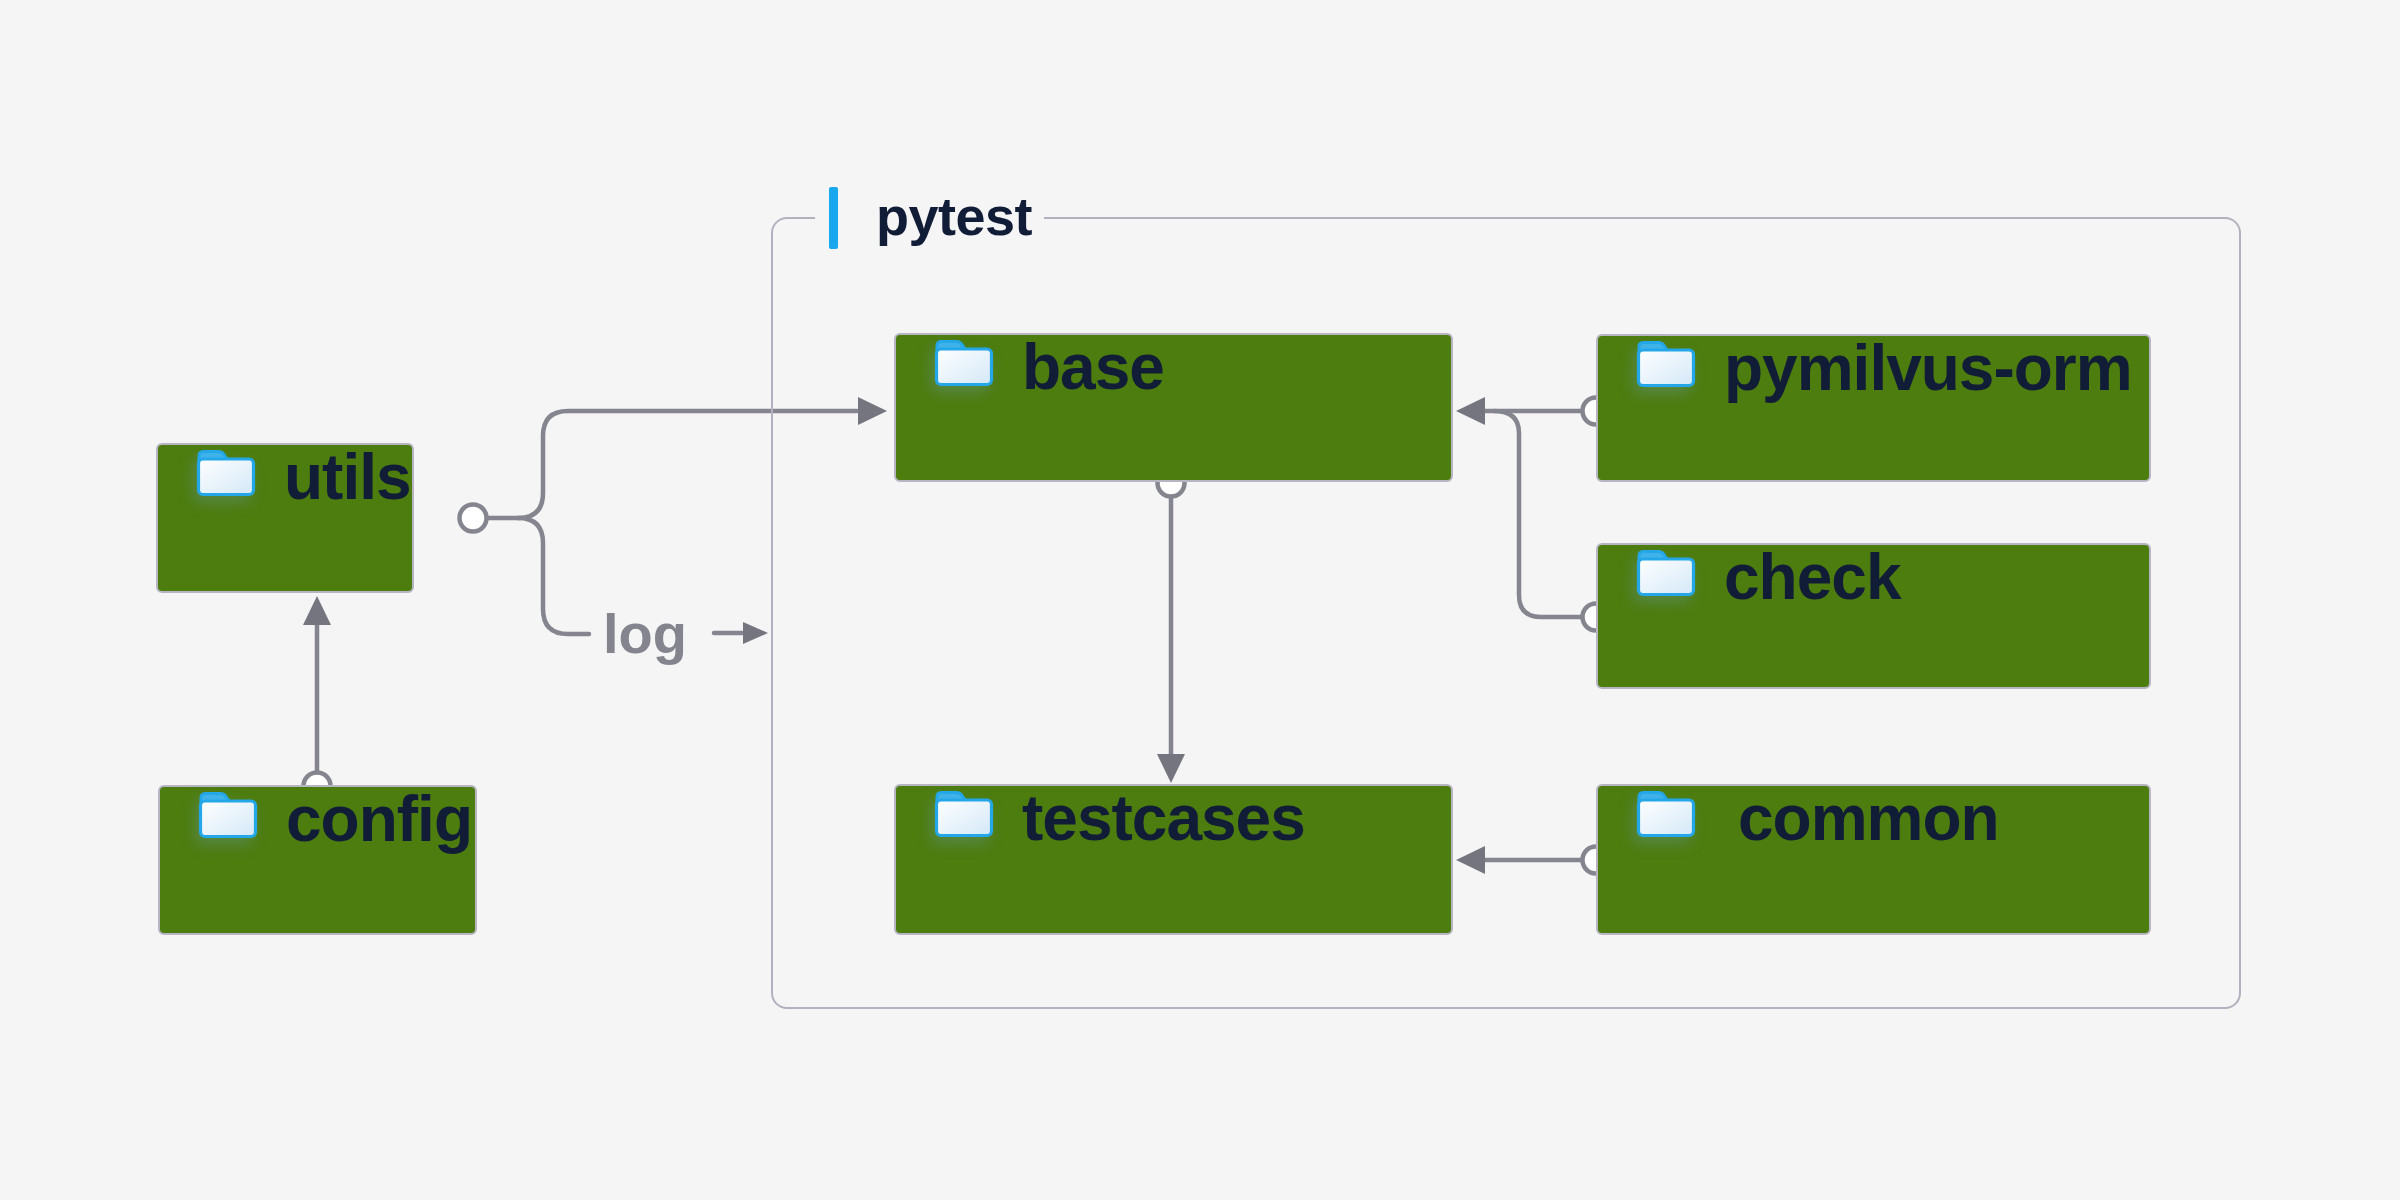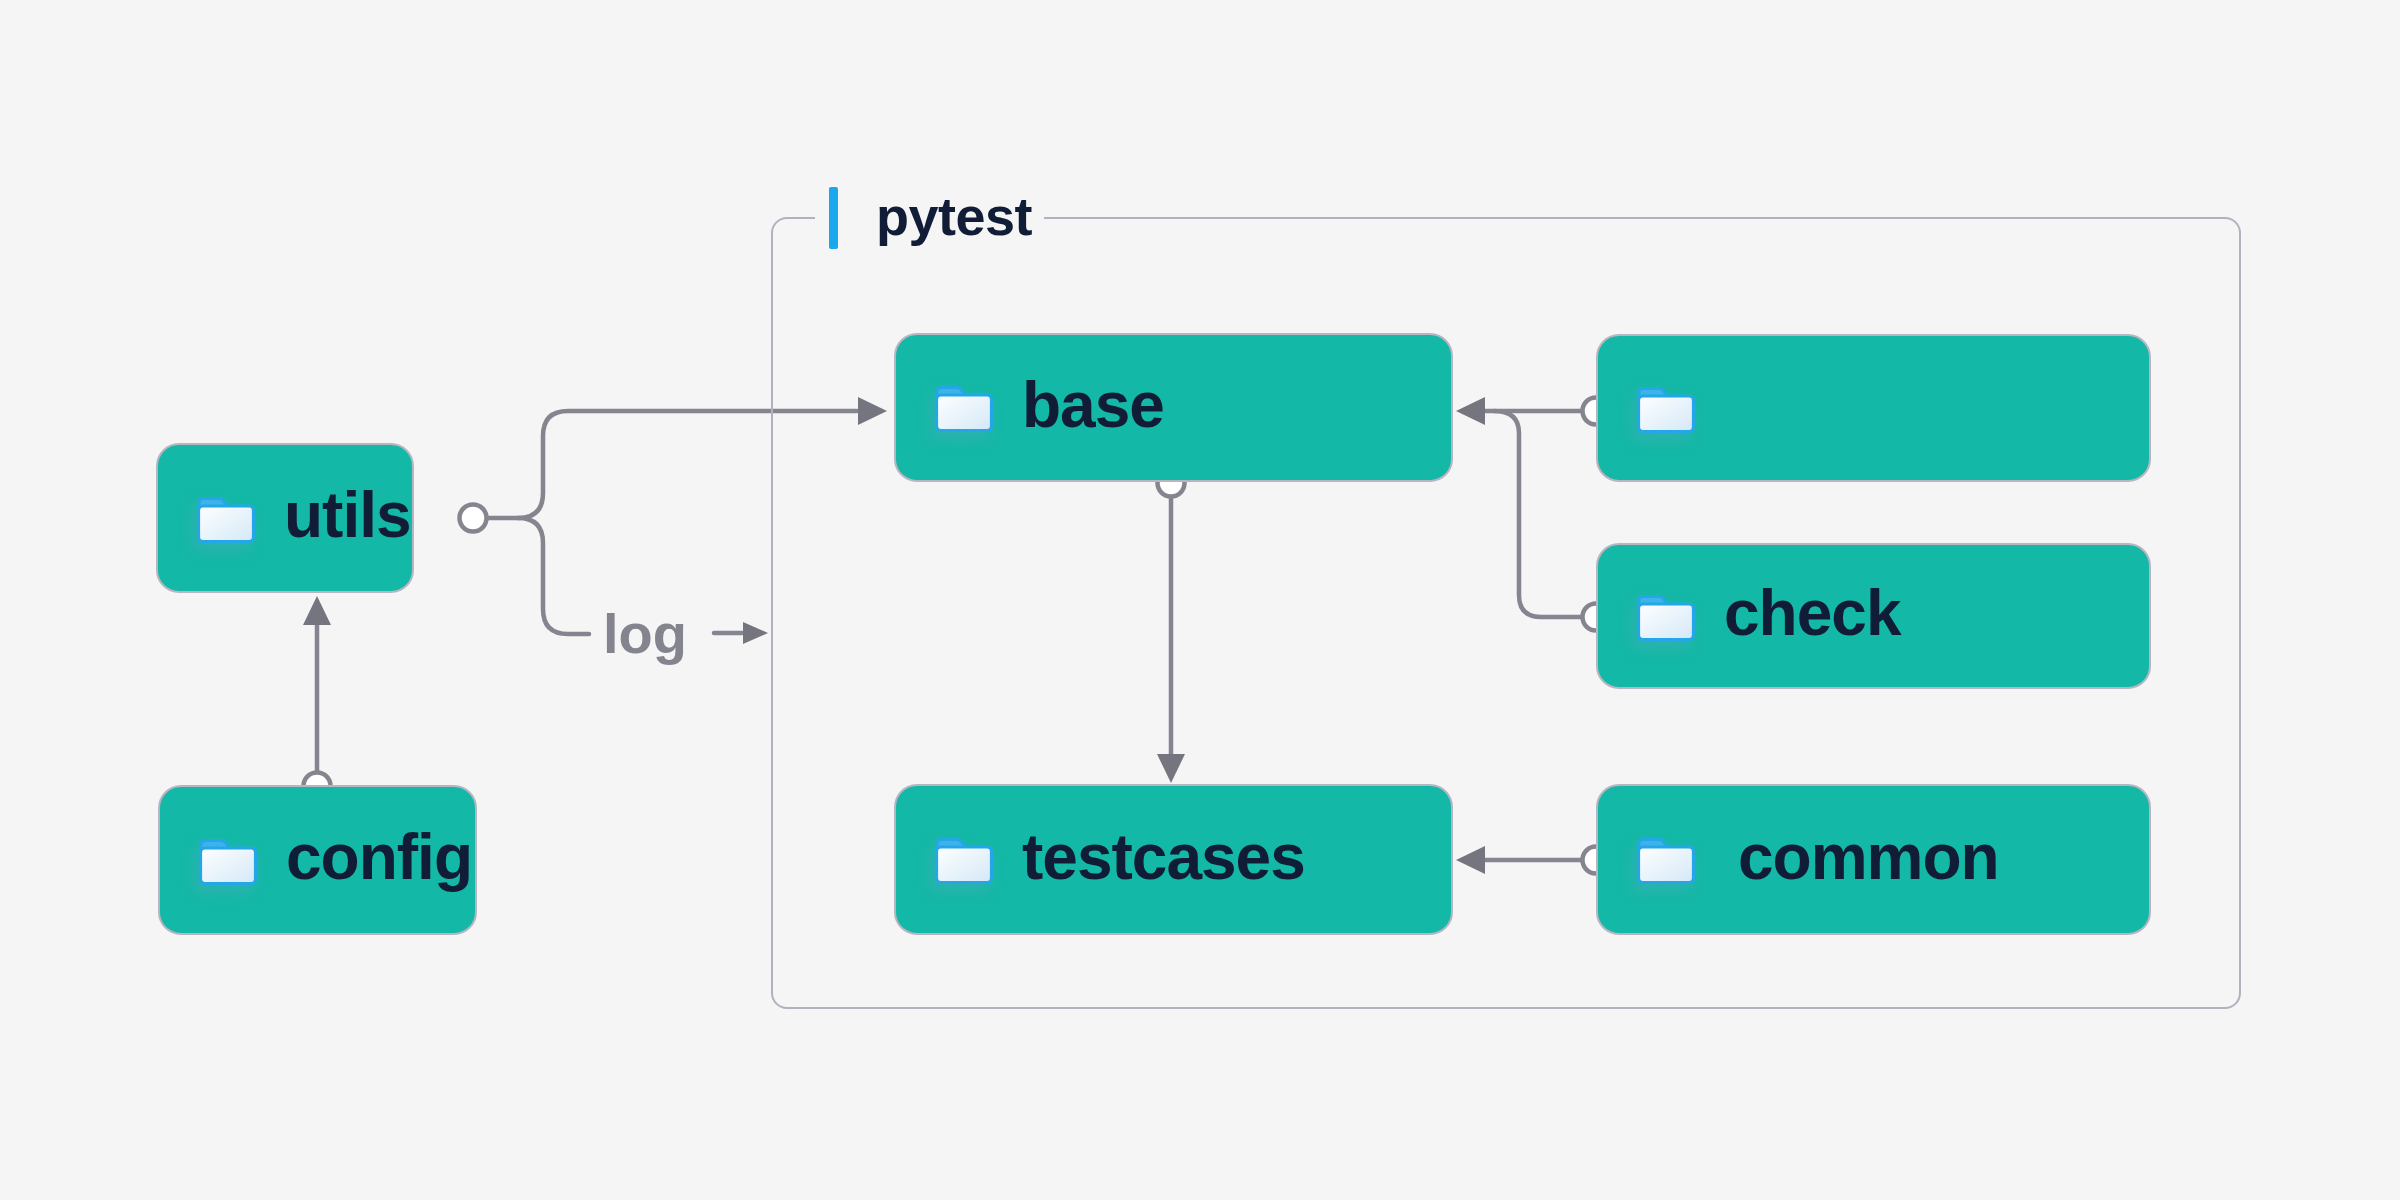--- a/index.html
+++ b/index.html
@@ -31,23 +31,23 @@
   }
   .group-label .bar{
     width:9px;height:62px;background:var(--accent);border-radius:2px;flex:0 0 auto;
   }
   .group-label .txt{
     font-size:54px;font-weight:700;color:var(--ink);letter-spacing:-0.5px;line-height:1;
     padding-bottom:4px;
   }
   
   .node{
-    position:absolute;background:#14b8a6;border:2px solid var(--box-border);
-    border-radius:23px;box-sizing:border-box;
-    display:flex;align-items:center;gap:26px;padding-left:36px;
+    position:absolute;background:#4d7c0f;border:2px solid var(--box-border);
+    border-radius:6px;box-sizing:border-box;
+    display:flex;gap:26px;padding-left:36px;
   }
   .node .label{
     font-size:64px;font-weight:700;color:var(--ink);letter-spacing:-1px;
     line-height:1;white-space:nowrap;padding-bottom:6px;
   }
   .node .ficon{flex:0 0 auto;filter:drop-shadow(-4px 7px 7px rgba(110,160,205,.28));}
   .node-utils    {left:156px; top:443px; width:258px; height:150px;}
   .node-config   {left:158px; top:785px; width:319px; height:150px;}
   .node-base     {left:894px; top:333px; width:559px; height:149px;}
   .node-pymilvus {left:1596px;top:334px; width:555px; height:148px;}
@@ -139,20 +139,21 @@
       <rect x="4.5" y="14" width="55" height="35.5" rx="4.5" fill="url(#fgrad)" stroke="#24a7e8" stroke-width="3.2"></rect>
     </svg>
     <span class="label">base</span>
   </div>
 
   <div class="node node-pymilvus">
     <svg class="ficon" width="64" height="53" viewBox="0 0 64 53">
       <path d="M5 18 V11 Q5 6.5 9.5 6.5 H24.5 Q28 6.5 30 9.5 L35 17 Z" fill="#3fb2ea" stroke="#24a7e8" stroke-width="3" stroke-linejoin="round"></path>
       <rect x="4.5" y="14" width="55" height="35.5" rx="4.5" fill="url(#fgrad)" stroke="#24a7e8" stroke-width="3.2"></rect>
     </svg>
+    <span class="label">pymilvus-orm</span>
   </div>
 
   <div class="node node-check">
     <svg class="ficon" width="64" height="53" viewBox="0 0 64 53">
       <path d="M5 18 V11 Q5 6.5 9.5 6.5 H24.5 Q28 6.5 30 9.5 L35 17 Z" fill="#3fb2ea" stroke="#24a7e8" stroke-width="3" stroke-linejoin="round"></path>
       <rect x="4.5" y="14" width="55" height="35.5" rx="4.5" fill="url(#fgrad)" stroke="#24a7e8" stroke-width="3.2"></rect>
     </svg>
     <span class="label">check</span>
   </div>
 

